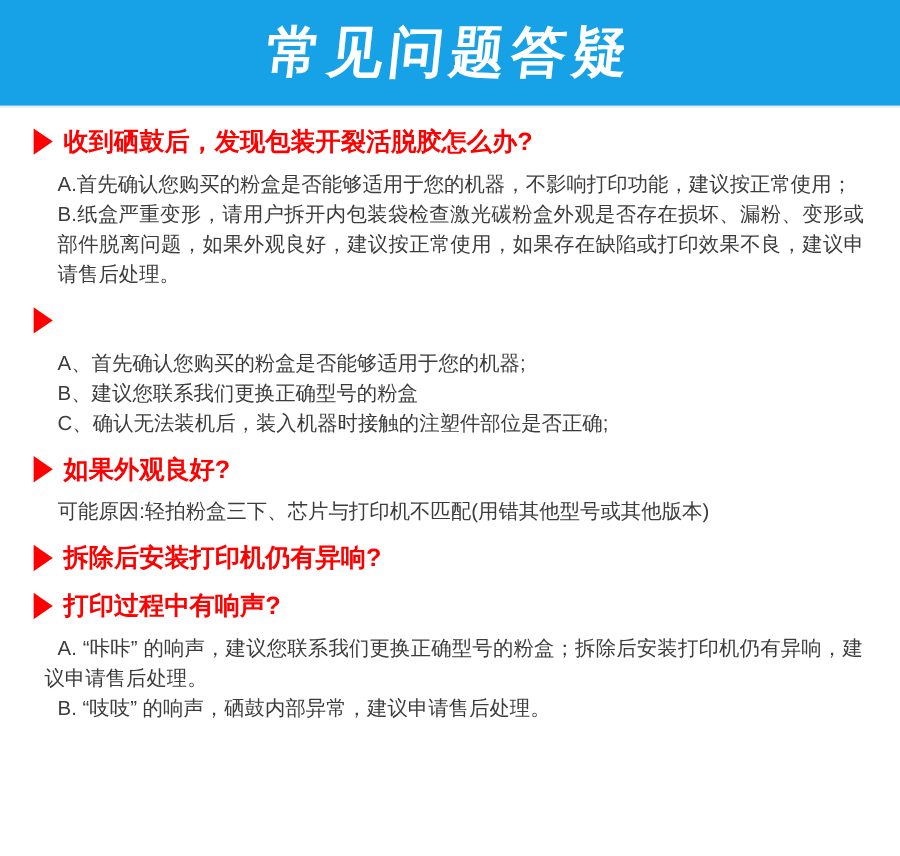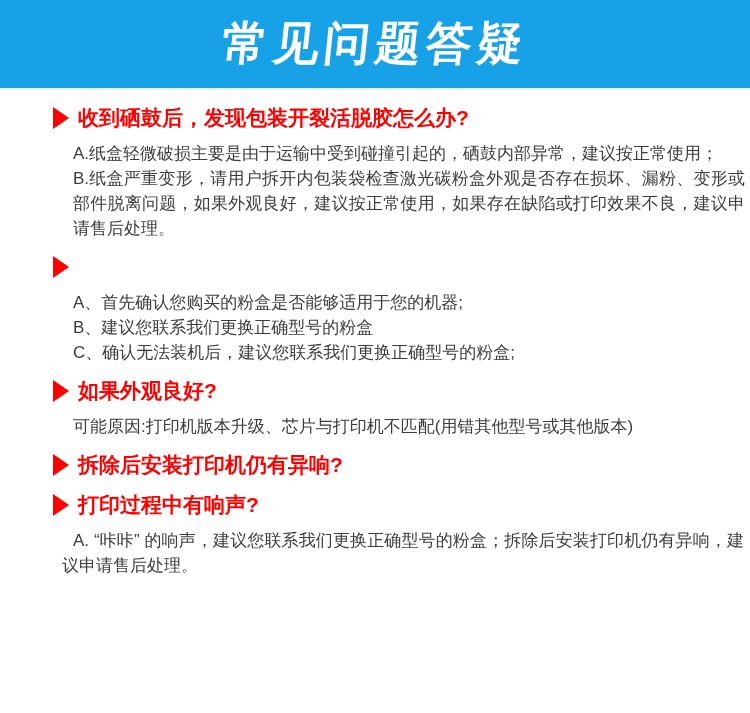--- a/index.html
+++ b/index.html
@@ -23,21 +23,20 @@
   .banner-title {
     color: #ffffff;
     font-size: 46px;
     font-weight: bold;
     letter-spacing: 5px;
     transform: skewX(-6deg);
     white-space: nowrap;
   }
   .content {
     padding: 14px 30px 0 28px;
-    margin-left: 25px;
   }
   .section {
     margin-bottom: 12px;
   }
   .sec-head {
     display: flex;
     align-items: center;
     height: 28px;
     margin-bottom: 9px;
   }
@@ -84,56 +83,57 @@
 </div>
 
 <div class="content">
 
   <div class="section">
     <div class="sec-head">
       <span class="tri"></span>
       <span class="q">收到硒鼓后，发现包装开裂活脱胶怎么办?</span>
     </div>
     <div class="answers">
-      <p>A.纸盒轻微破损主要是由于运输中受到碰撞引起的，硒鼓内部异常，建议按正常使用；</p>
+      <p>A.首先确认您购买的粉盒是否能够适用于您的机器，不影响打印功能，建议按正常使用；</p>
       <p>B.纸盒严重变形，请用户拆开内包装袋检查激光碳粉盒外观是否存在损坏、漏粉、变形或部件脱离问题，如果外观良好，建议按正常使用，如果存在缺陷或打印效果不良，建议申请售后处理。</p>
     </div>
   </div>
 
   <div class="section">
     <div class="sec-head">
       <span class="tri"></span>
     </div>
     <div class="answers">
       <p>A、首先确认您购买的粉盒是否能够适用于您的机器;</p>
       <p>B、建议您联系我们更换正确型号的粉盒</p>
-      <p>C、确认无法装机后，建议您联系我们更换正确型号的粉盒;</p>
+      <p>C、确认无法装机后，装入机器时接触的注塑件部位是否正确;</p>
     </div>
   </div>
 
   <div class="section">
     <div class="sec-head">
       <span class="tri"></span>
       <span class="q">如果外观良好?</span>
     </div>
     <div class="answers">
-      <p>可能原因:打印机版本升级、芯片与打印机不匹配(用错其他型号或其他版本)</p>
+      <p>可能原因:轻拍粉盒三下、芯片与打印机不匹配(用错其他型号或其他版本)</p>
     </div>
   </div>
 
   <div class="section">
     <div class="sec-head">
       <span class="tri"></span>
       <span class="q">拆除后安装打印机仍有异响?</span>
     </div>
   </div>
 
   <div class="section">
     <div class="sec-head">
       <span class="tri"></span>
       <span class="q">打印过程中有响声?</span>
     </div>
     <div class="answers hang">
       <p>A. “咔咔” 的响声，建议您联系我们更换正确型号的粉盒；拆除后安装打印机仍有异响，建议申请售后处理。</p>
+      <p>B. “吱吱” 的响声，硒鼓内部异常，建议申请售后处理。</p>
     </div>
   </div>
 
 </div>
 
 </body></html>

